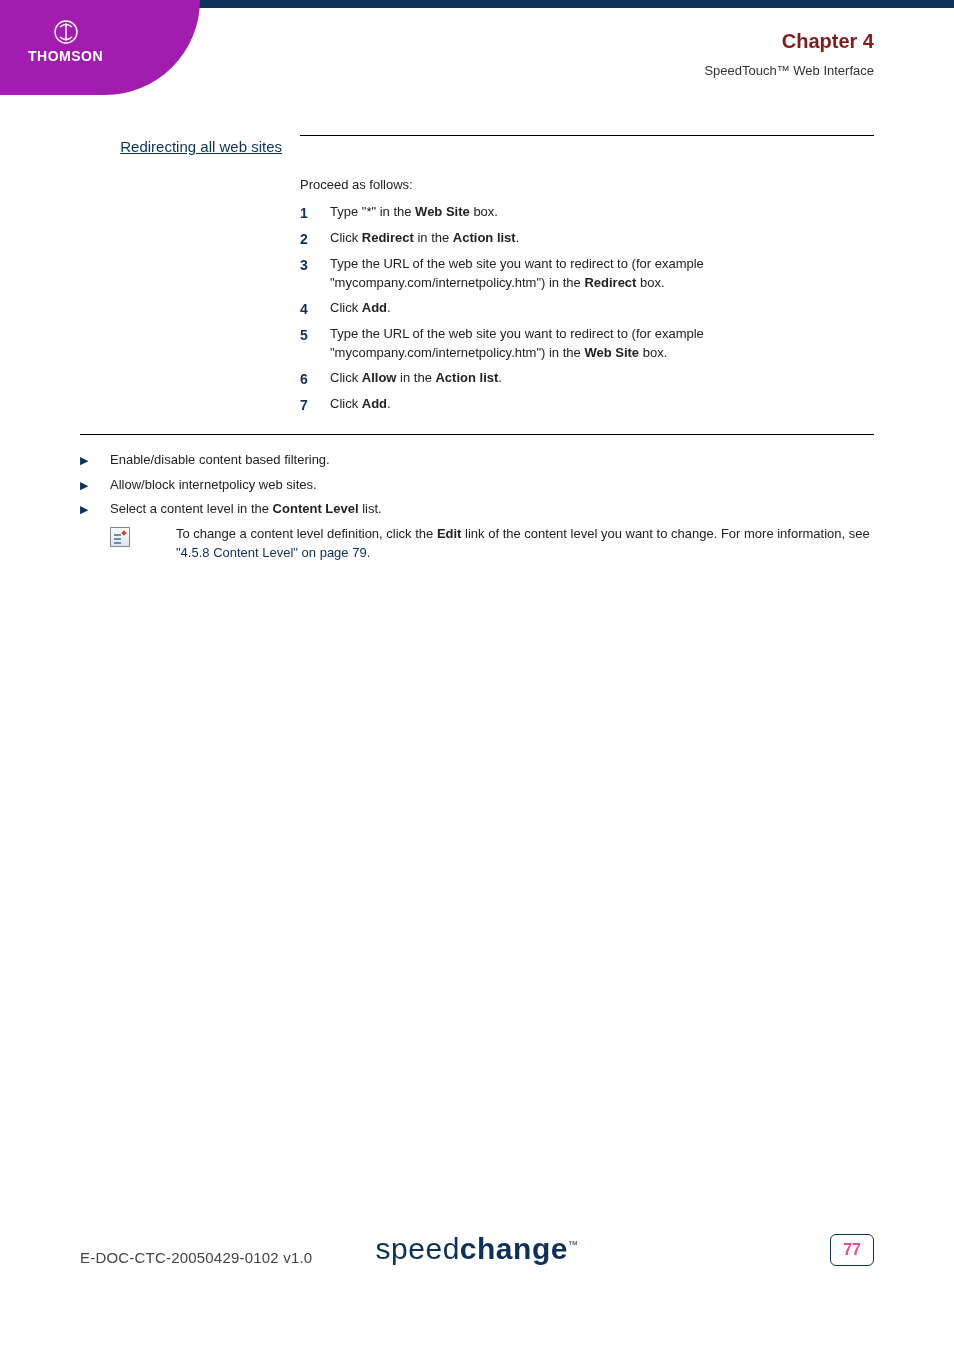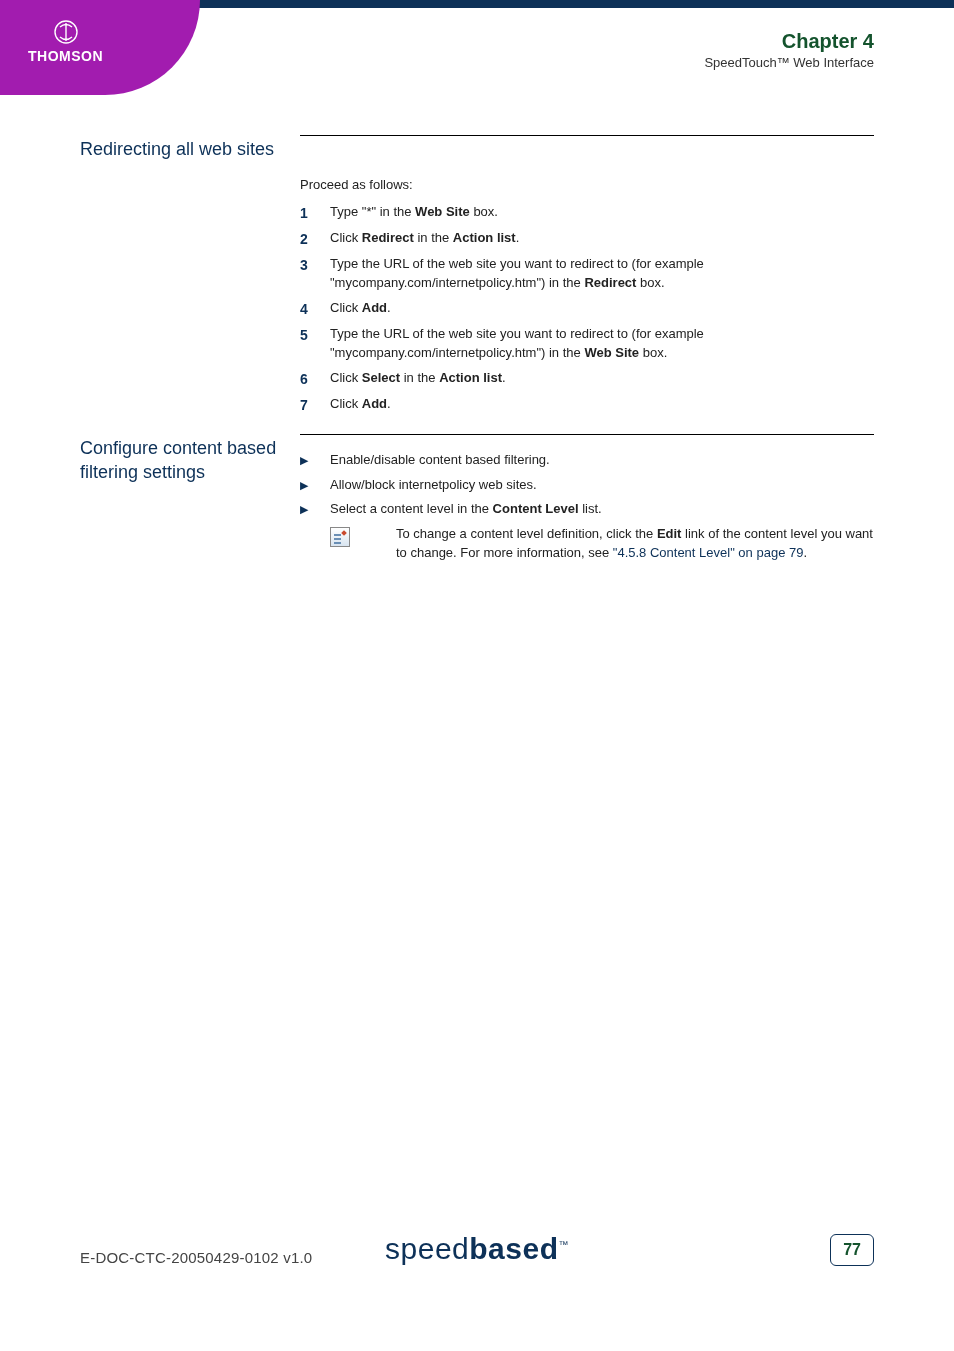--- a/index.html
+++ b/index.html
@@ -46,47 +46,49 @@
     }
     .header-right {
       position: absolute;
       top: 30px;
       right: 80px;
       text-align: right;
     }
     .chapter-title {
       font-size: 20px;
       font-weight: bold;
-      color: #14532d;
-      margin-bottom: 2px;
+      color: #7f1d1d;
+      margin-bottom: 10px;
     }
     .chapter-subtitle {
       font-size: 13px;
       color: #333;
     }
     .content-wrap {
       position: absolute;
       top: 135px;
       left: 0;
       right: 0;
       padding: 0 80px 0 80px;
     }
     .section {
       display: flex;
       margin-bottom: 12px;
     }
     .section-label {
       width: 220px;
       flex-shrink: 0;
+      text-align: right;
       padding-right: 18px;
       color: #0d3158;
-      font-size: 18px;
+      font-size: 15px;
       font-weight: normal;
       line-height: 1.35;
       padding-top: 2px;
+      text-decoration: underline;
     }
     .section-body {
       flex: 1;
       font-size: 13px;
       color: #222;
       line-height: 1.45;
     }
     .section-hr {
       border: none;
       border-top: 1px solid #000;
@@ -185,21 +187,21 @@
       letter-spacing: 0.5px;
     }
     .st-logo-text .bold-part { font-weight: bold; }
     .st-tm { font-size: 10px; vertical-align: super; }
     .page-num {
       border: 1.5px solid #0d3158;
       border-radius: 6px;
       padding: 6px 12px;
       font-size: 16px;
       font-weight: bold;
-      color: #14532d;
+      color: #ec4899;
     }
   </style>
 </head>
 <body>
 
 <div class="top-bar"></div>
 
 <div class="logo-area">
   <div class="logo-inner">
     <span class="logo-icon">
@@ -240,32 +242,31 @@
         <li>
           <span class="num">4</span>
           <span class="txt"><span>Click </span><span class="bold">Add</span><span>.</span></span>
         </li>
         <li>
           <span class="num">5</span>
           <span class="txt"><span>Type the URL of the web site you want to redirect to (for example "mycompany.com/internetpolicy.htm") in the </span><span class="bold">Web Site</span><span> box.</span></span>
         </li>
         <li>
           <span class="num">6</span>
-          <span class="txt"><span>Click </span><span class="bold">Select</span><span> in the </span><span class="bold">Action list</span><span>.</span></span>
+          <span class="txt"><span>Click </span><span class="bold">Allow</span><span> in the </span><span class="bold">Action list</span><span>.</span></span>
         </li>
         <li>
           <span class="num">7</span>
           <span class="txt"><span>Click </span><span class="bold">Add</span><span>.</span></span>
         </li>
       </ul>
     </div>
   </div>
 
   <div class="section">
-    <div class="section-label">Configure content based filtering settings</div>
     <div class="section-body">
       <hr class="section-hr">
       <ul class="ul">
         <li>
           <span class="marker">▶</span>
           <span class="txt">Enable/disable content based filtering.</span>
         </li>
         <li>
           <span class="marker">▶</span>
           <span class="txt">Allow/block internetpolicy web sites.</span>
@@ -282,16 +283,16 @@
         <div class="note-txt"><span>To change a content level definition, click the </span><span class="bold">Edit</span><span> link of the content level you want to change. For more information, see </span><span class="link">"4.5.8 Content Level" on page 79</span><span>.</span></div>
       </div>
     </div>
   </div>
 
 </div>
 
 <div class="footer">
   <div class="docref">E-DOC-CTC-20050429-0102 v1.0</div>
   <div class="st-logo">
-    <span class="st-logo-text"><span>speed</span><span class="bold-part">based</span><span class="st-tm">™</span></span>
+    <span class="st-logo-text"><span>speed</span><span class="bold-part">change</span><span class="st-tm">™</span></span>
   </div>
   <div class="page-num">77</div>
 </div>
 
 </body></html>

